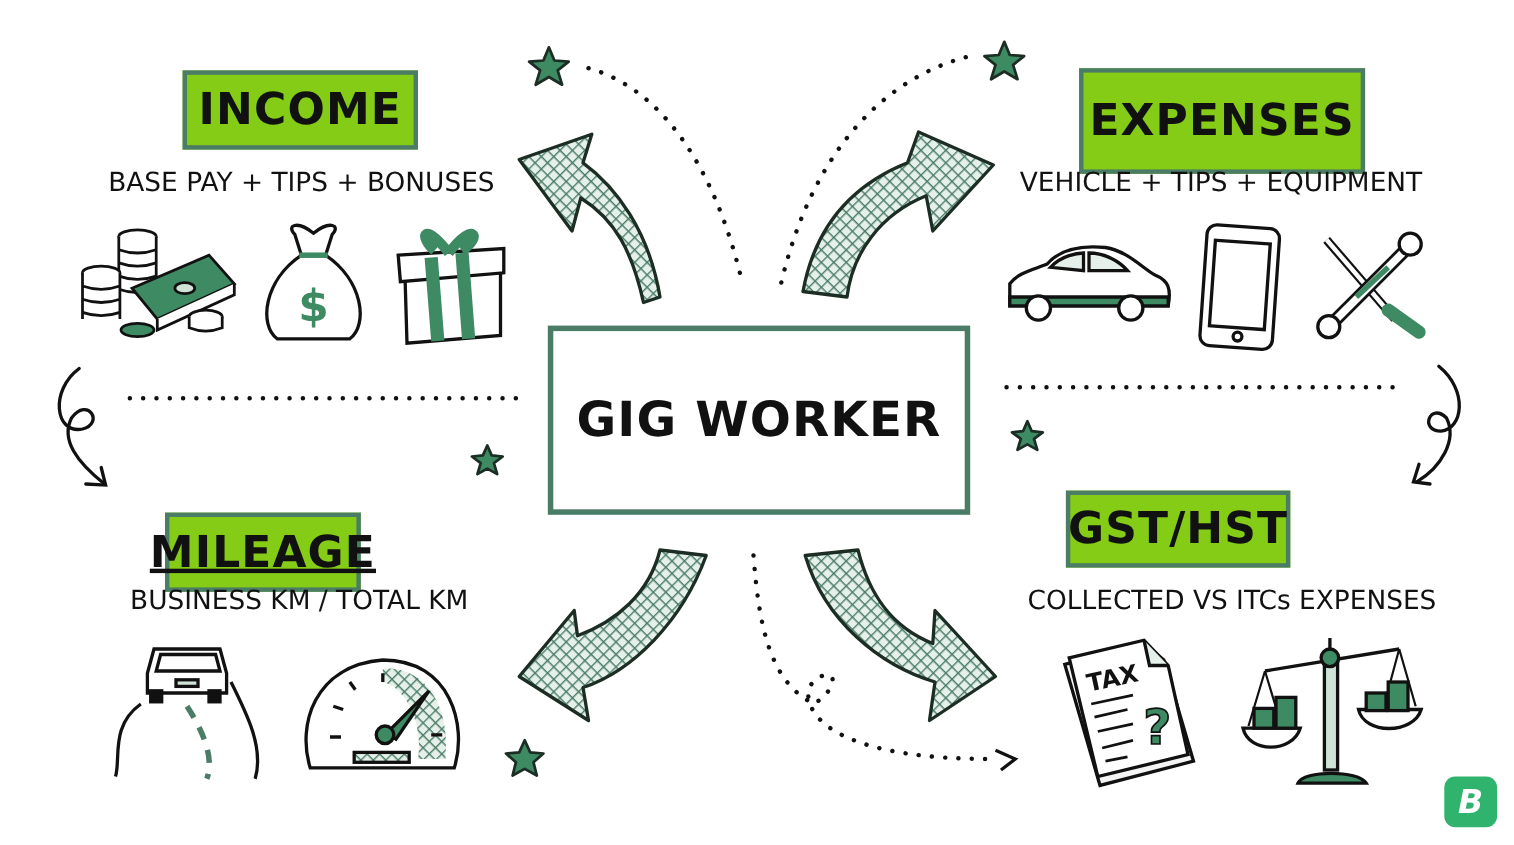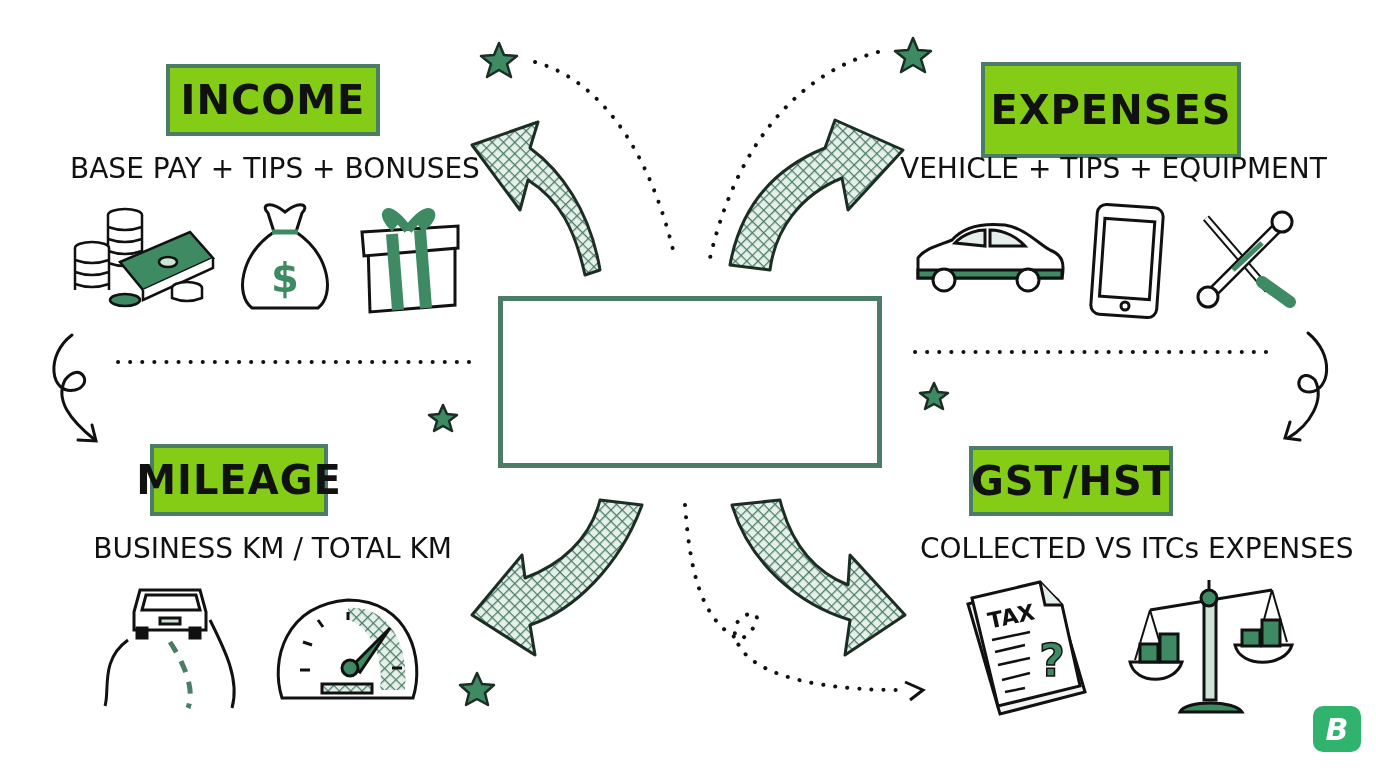--- a/index.html
+++ b/index.html
@@ -2,21 +2,21 @@
 <html><head>
 <meta charset="utf-8">
 <style>
   html, body { margin:0; padding:0; background:#ffffff; }
   body { width:1376px; height:768px; position:relative; overflow:hidden;
          font-family:"DejaVu Sans", "Liberation Sans", sans-serif; color:#111; }
   .label-box { position:absolute; border:4px solid #4a7c66; background:#84cc16;
                display:flex; align-items:center; justify-content:center;
                font-weight:bold; font-size:40px; letter-spacing:1px; color:#111;
                box-sizing:border-box; }
-  .sub { position:absolute; font-size:28px; text-align:right; white-space:nowrap; color:#111; }
+  .sub { position:absolute; font-size:24px; text-align:center; white-space:nowrap; color:#111; }
   .center-box { position:absolute; left:498px; top:296px; width:384px; height:172px;
                 border:5px solid #4a7c66; background:#fff; box-sizing:border-box;
                 display:flex; flex-direction:column; align-items:center; justify-content:center;
                 font-weight:bold; font-size:44px; line-height:58px; letter-spacing:1px; }
   svg { position:absolute; overflow:visible; }
   .logo { position:absolute; left:1313px; top:706px; width:48px; height:46px; border-radius:10px;
           background:#2fb36d; color:#fff; font-weight:bold; font-style:italic; font-size:30px;
           display:flex; align-items:center; justify-content:center; }
 </style>
 </head>
@@ -173,28 +173,29 @@
 <div class="label-box" style="left:166px;top:64px;width:214px;height:72px;">
   <span>INCOME</span>
 </div>
 <div class="sub" style="left:70px;top:152px;width:408px;">BASE PAY + TIPS + BONUSES</div>
 
 <div class="label-box" style="left:981px;top:62px;width:260px;height:96px;">
   <span>EXPENSES</span>
 </div>
 <div class="sub" style="left:900px;top:152px;width:420px;">VEHICLE + TIPS + EQUIPMENT</div>
 
-<div class="label-box" style="left:150px;top:444px;width:178px;height:72px;">
+<div class="label-box" style="left:150px;top:466px;width:178px;height:72px;text-decoration:underline;">
   <span>MILEAGE</span>
 </div>
 <div class="sub" style="left:92px;top:532px;width:360px;">BUSINESS KM / TOTAL KM</div>
 
 <div class="label-box" style="left:969px;top:446px;width:204px;height:70px;">
   <span>GST/HST</span>
 </div>
 <div class="sub" style="left:920px;top:532px;width:400px;">COLLECTED VS ITCs EXPENSES</div>
 
 <div class="center-box">
+  <div>GIG WORKER</div>
 </div>
 
 <div class="logo">
   <span>B</span>
 </div>
 
 </body></html>

